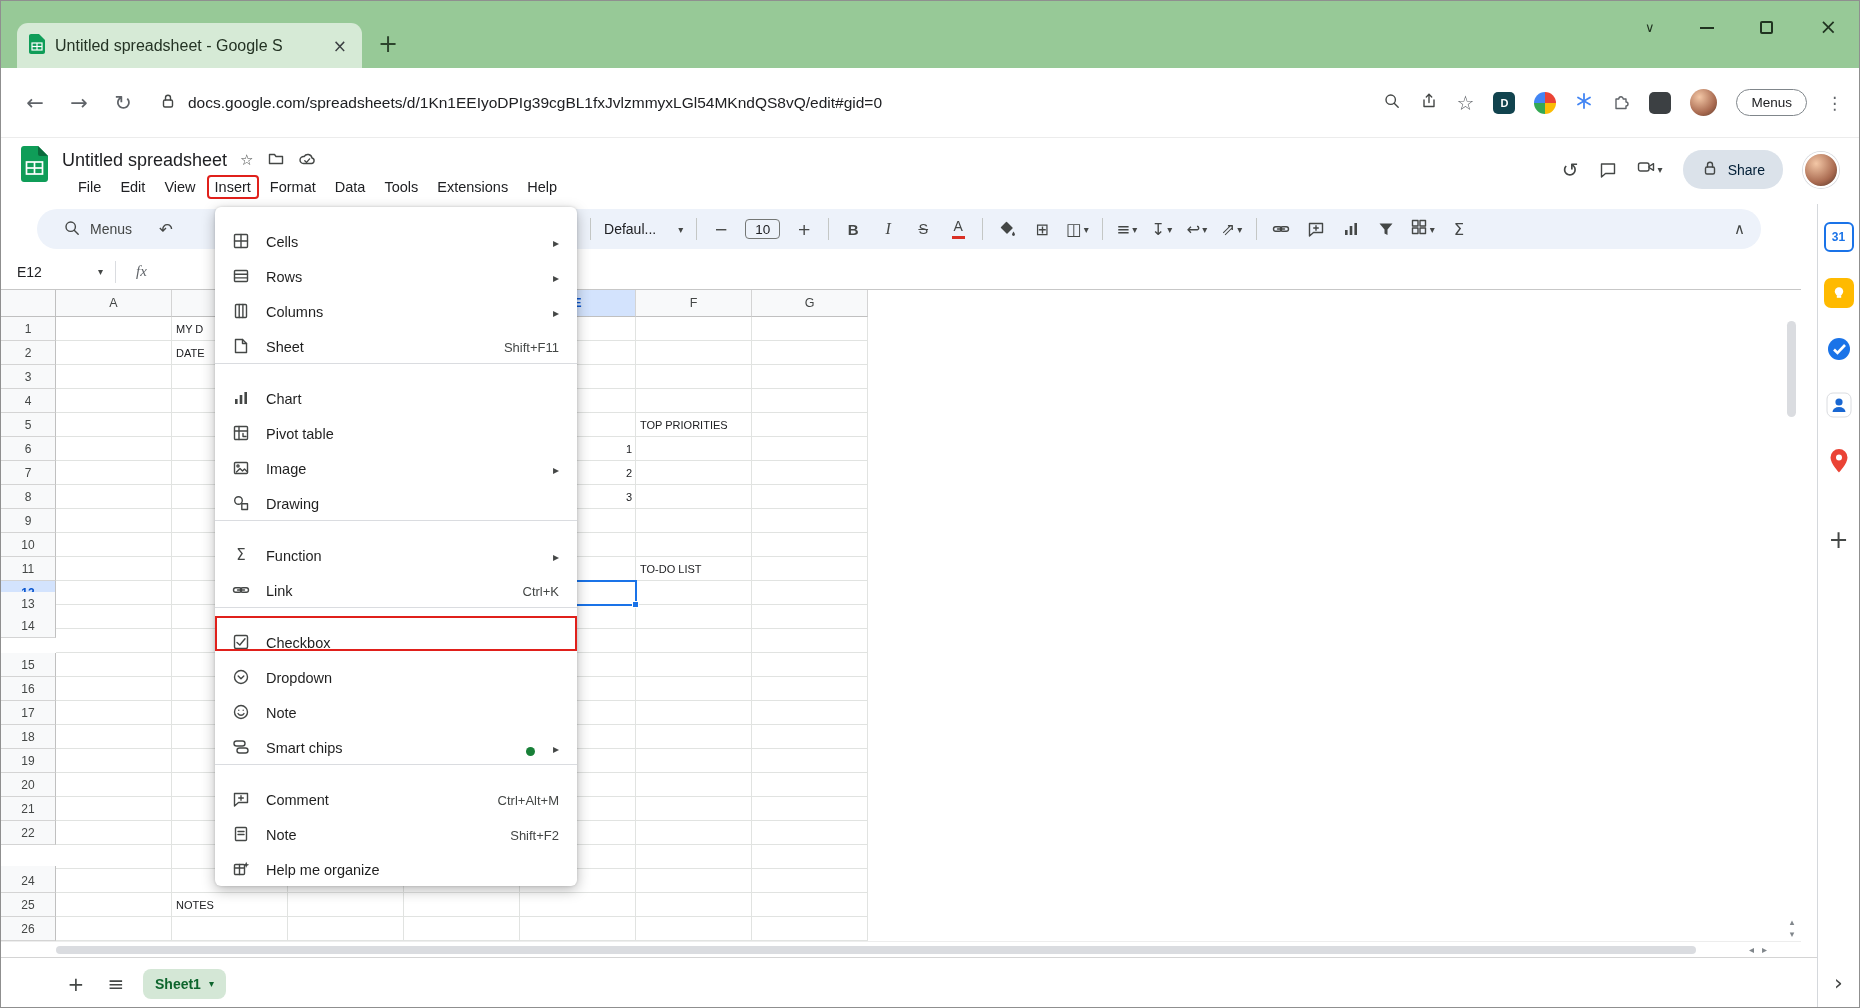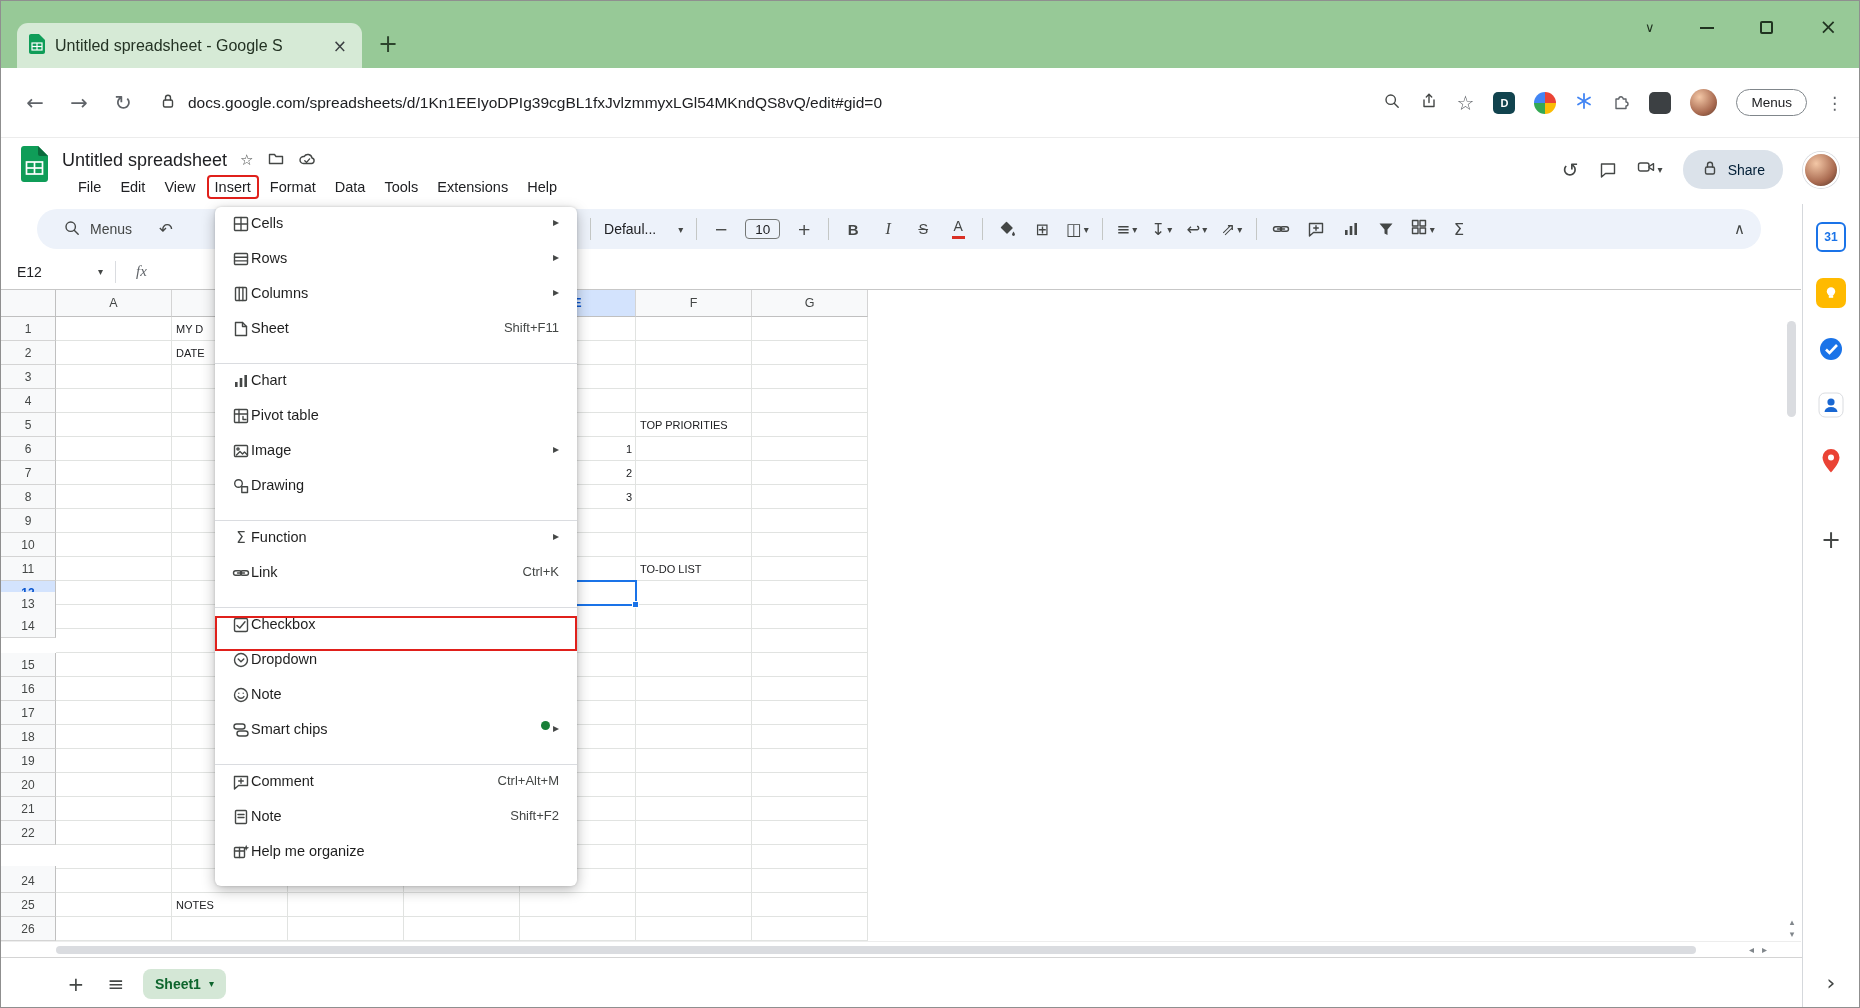--- a/index.html
+++ b/index.html
@@ -85,30 +85,30 @@
   .hthumb{position:absolute;left:55px;top:4px;height:8px;width:1640px;background:#dadce0;border-radius:4px}
   .hbtns{position:absolute;right:34px;top:2px;display:flex;gap:8px;color:#80868b;font-size:10px}
 
   
   .sheetbar{height:52px;display:flex;align-items:center;gap:14px;padding-left:62px;border-top:1px solid #d4d4d4;background:#fff}
   .sb-icon{font-size:20px;color:#444746;width:26px;text-align:center}
   .sheet-tab{display:flex;align-items:center;gap:8px;background:#d4e7d6;color:#0d652d;font-weight:700;font-size:14px;border-radius:8px;padding:7px 12px}
   .sheet-tab .tb-caret{color:#0d652d}
 
   
-  .sidepanel{position:absolute;top:203px;right:0;width:57px;bottom:0;background:#fff;border-left:1px solid #d5d8dc;display:flex;flex-direction:column;align-items:center;padding-top:18px;gap:26px;z-index:20}
+  .sidepanel{position:absolute;top:203px;right:0;width:42px;bottom:0;background:#fff;border-left:1px solid #d5d8dc;display:flex;flex-direction:column;align-items:center;padding-top:18px;gap:26px;z-index:20}
   .sp-icon{width:30px;height:30px;display:flex;align-items:center;justify-content:center;border-radius:7px}
   .sp-cal{background:#fff;border:2px solid #1a73e8;color:#1a73e8;font-size:12px;font-weight:700;border-radius:6px}
   .sp-keep{background:#ffba00}
   .sp-plus{font-size:24px;color:#444746;margin-top:24px}
   .panel-chevron{position:absolute;bottom:12px;font-size:22px;color:#444746}
 
   
   .insertmenu{position:absolute;left:214px;top:206px;width:362px;background:#fff;border-radius:6px;box-shadow:0 4px 14px rgba(0,0,0,.28),0 0 3px rgba(0,0,0,.15);padding:8px 0;z-index:60}
-  .imenu-item{height:35px;display:flex;align-items:flex-start;padding:0 18px 0 16px;font-size:14.5px;color:#1f1f1f}
+  .imenu-item{height:35px;display:flex;align-items:flex-end;gap:15px;padding:0 18px 0 16px;font-size:14.5px;color:#1f1f1f}
   .imenu-icon{width:20px;display:flex;justify-content:center;align-items:center}
   .imenu-label{flex:1;white-space:nowrap}
   .imenu-shortcut{color:#444746;font-size:13px}
   .imenu-arrow{color:#444746;font-size:12px}
   .menu-divider{height:1px;background:#dadce0;margin:8px 0}
   .red-box{outline:2px solid #e0201b;outline-offset:-2px}
   .green-dot{width:9px;height:9px;border-radius:50%;background:#188038;margin-right:3px}
 </style>
 </head>
 <body>

